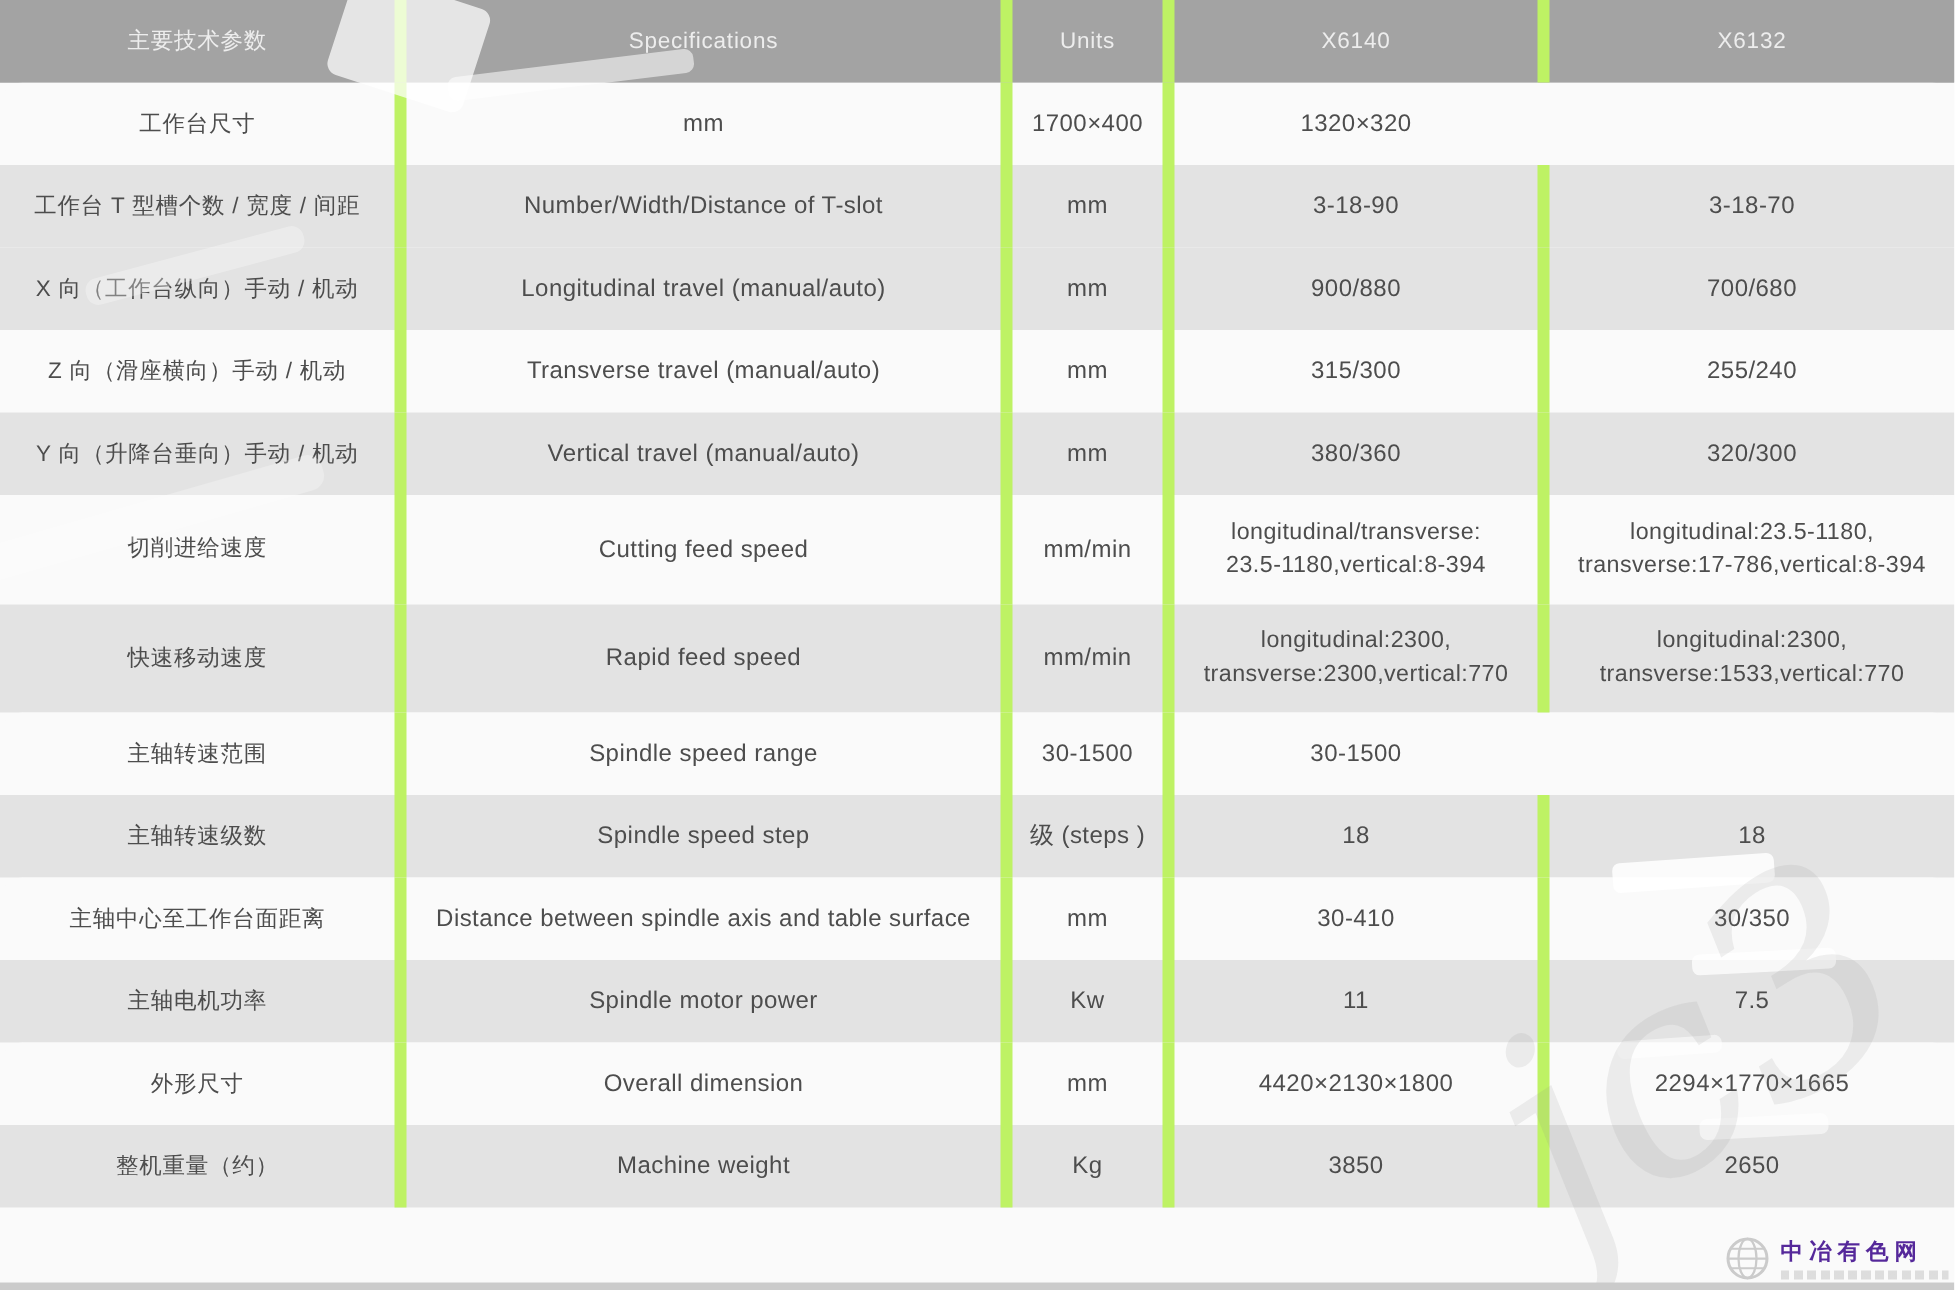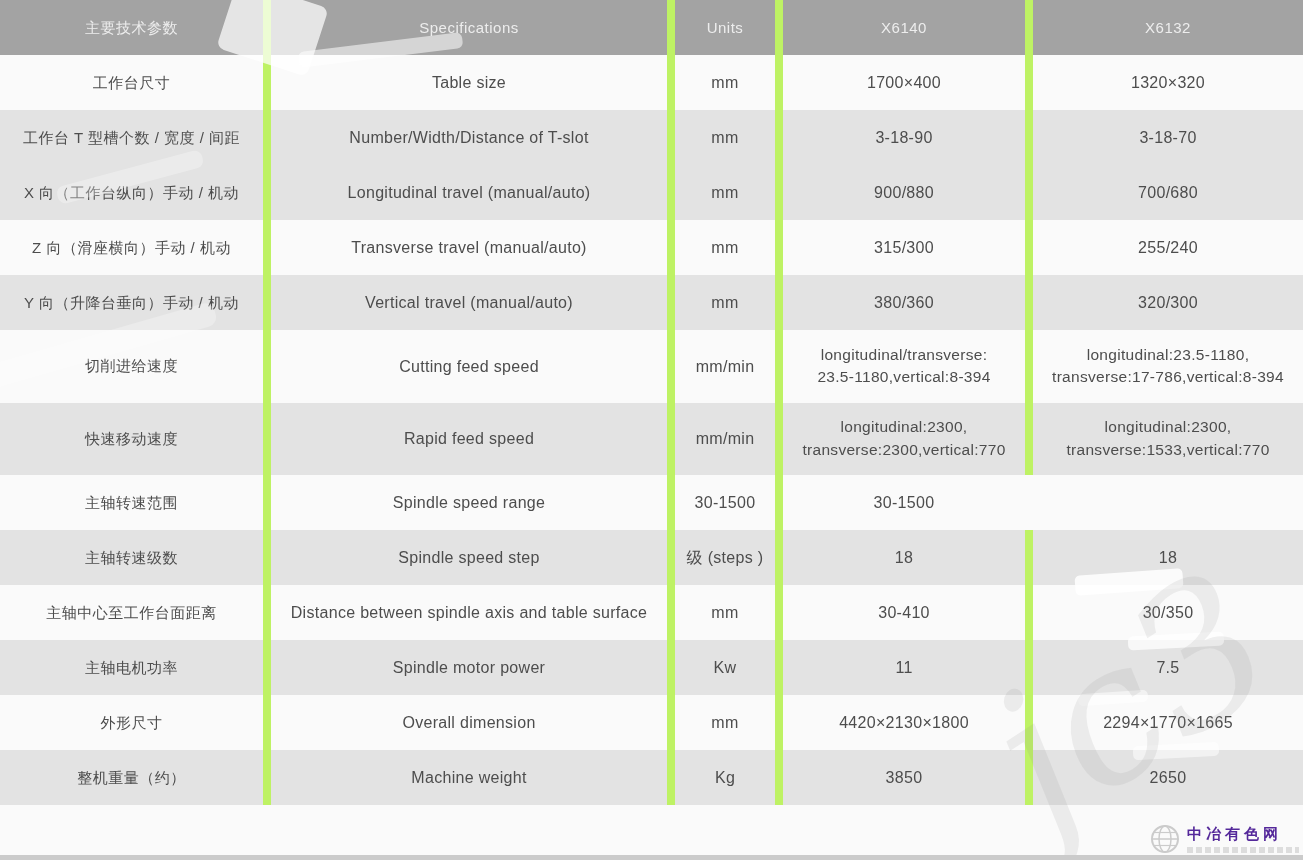--- a/index.html
+++ b/index.html
@@ -51,21 +51,20 @@
   <div class="grid header-row">
     <div class="cell">主要技术参数</div>
     <div class="cell">Specifications</div>
     <div class="cell">Units</div>
     <div class="cell">X6140</div>
     <div class="cell">X6132</div>
   </div>
 
   <div class="grid row light">
     <div class="cell c-cn">工作台尺寸</div>
-    <div class="cell">Table size</div>
     <div class="cell">mm</div>
     <div class="cell">1700×400</div>
     <div class="cell">1320×320</div>
   </div>
 
   <div class="grid row dark">
     <div class="cell c-cn">工作台 T 型槽个数 / 宽度 / 间距</div>
     <div class="cell">Number/Width/Distance of T-slot</div>
     <div class="cell">mm</div>
     <div class="cell">3-18-90</div>

